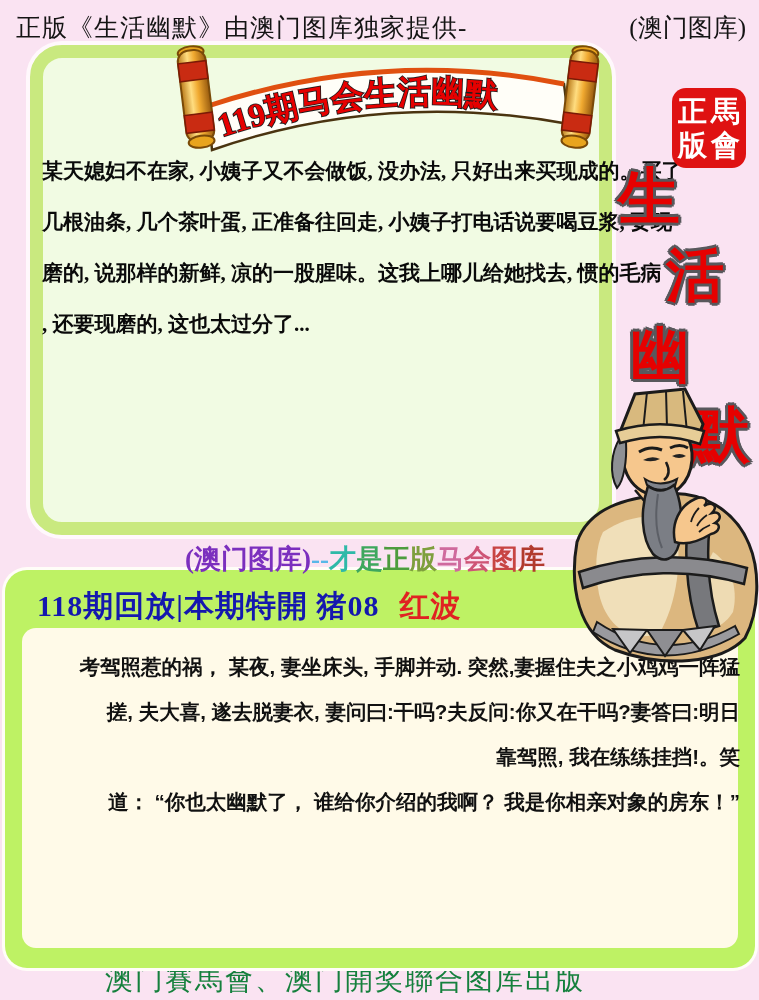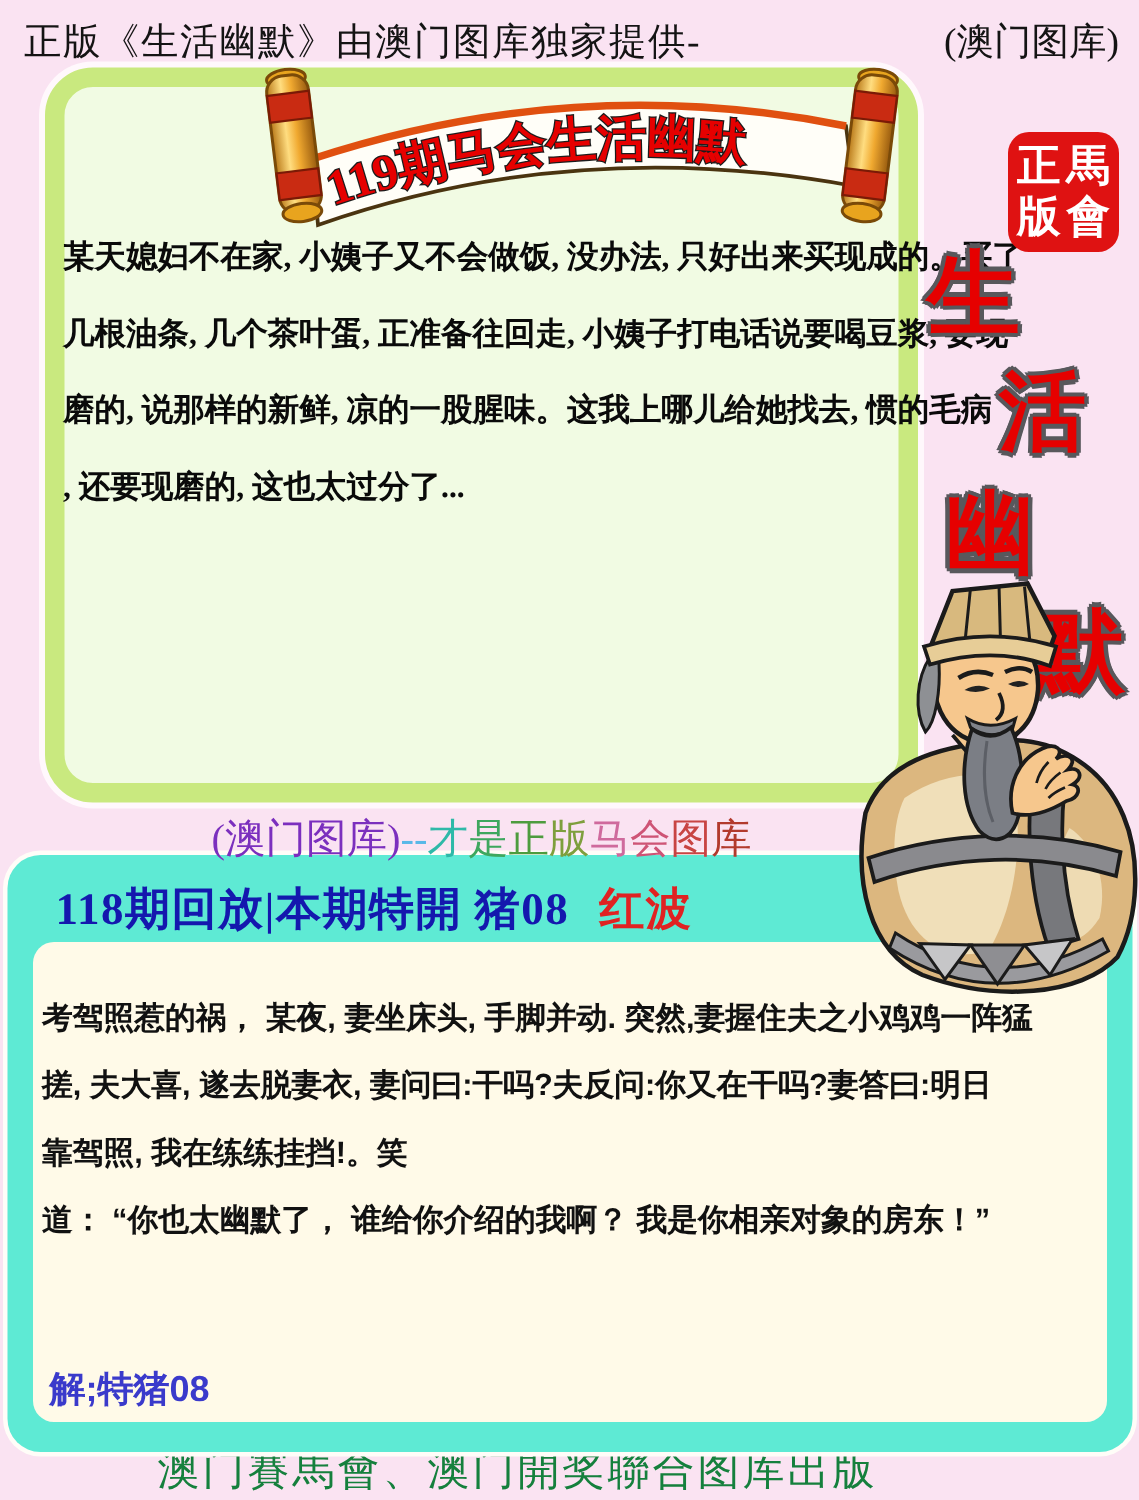--- a/index.html
+++ b/index.html
@@ -41,39 +41,39 @@
     text-shadow:3px 0 0 #58585c,-3px 0 0 #58585c,0 3px 0 #58585c,0 -3px 0 #58585c,
                 2px 2px 0 #58585c,-2px 2px 0 #58585c,2px -2px 0 #58585c,-2px -2px 0 #58585c;
   }
   .vertical-title .ch:nth-child(1){left:618px;top:166px;font-size:62px;}
   .vertical-title .ch:nth-child(2){left:666px;top:246px;font-size:58px;}
   .vertical-title .ch:nth-child(3){left:630px;top:326px;font-size:60px;}
   .vertical-title .ch:nth-child(4){left:688px;top:404px;font-size:62px;}
 
   
   .auth-line{
-    position:absolute;left:141px;top:541px;width:420px;text-align:left;z-index:2;
-    font-family:"Liberation Serif",serif;font-size:27px;font-weight:400;
+    position:absolute;left:155px;top:541px;width:420px;text-align:center;z-index:2;
+    font-family:"Liberation Serif",serif;font-size:27px;font-weight:700;
   }
 
   
   .review-panel{
     position:absolute;left:5px;top:570px;width:750px;height:398px;z-index:1;
-    background:#5eead4;border-radius:22px;box-shadow:0 0 0 3px #FFFDF8;
+    background:#bef264;border-radius:22px;box-shadow:0 0 0 3px #FFFDF8;
   }
   .review-inner{position:absolute;left:17px;top:58px;width:716px;height:320px;background:#FFFAE8;border-radius:14px;}
   .review-header{
     position:absolute;left:32px;top:16px;z-index:2;
     font-family:"Liberation Serif",serif;font-weight:700;font-size:30px;color:#1418AE;letter-spacing:1px;
   }
   .review-header .wave{color:#E02222;margin-left:20px;}
   .review-story{
-    position:absolute;left:23px;top:86px;width:712px;z-index:2;
+    position:absolute;left:23px;top:74px;width:712px;z-index:2;
     font-family:"Liberation Sans",sans-serif;font-weight:700;
-    font-size:20.5px;line-height:45px;color:#111;white-space:pre;
+    font-size:20.5px;line-height:45px;color:#111;white-space:pre;text-align:right;
   }
   .review-answer{
     position:absolute;left:28px;top:340px;z-index:2;
     font-family:"Liberation Sans",sans-serif;font-weight:700;font-size:24px;color:#3A3ACB;
   }
 
   .footer-text{
     position:absolute;left:0;top:961px;width:690px;text-align:center;
     font-family:"Liberation Serif",serif;font-size:28px;color:#15803d;letter-spacing:2px;
   }
@@ -142,21 +142,20 @@
 
 <div class="review-panel">
   <div class="review-inner"></div>
   <div class="review-header">
     <span>118期回放|本期特開  猪08</span><span class="wave">红波</span>
   </div>
   <div class="review-story">考驾照惹的祸， 某夜, 妻坐床头, 手脚并动. 突然,妻握住夫之小鸡鸡一阵猛
 搓, 夫大喜, 遂去脱妻衣, 妻问曰:干吗?夫反问:你又在干吗?妻答曰:明日
 靠驾照, 我在练练挂挡!。笑
 道： “你也太幽默了， 谁给你介绍的我啊？ 我是你相亲对象的房东！”</div>
-  <div class="review-answer">解;特猪08</div>
 </div>
 
 <div class="footer-text">澳门賽馬會、澳门開奖聯合图库出版</div>
 
 <svg class="scholar-svg" viewBox="0 0 196 285">
 
   <path d="M 14 160 C 6 205 16 252 52 268 C 100 286 158 282 182 256 C 197 228 197 188 186 162 C 172 128 138 108 102 112 C 62 116 26 126 14 160 Z" fill="#DCB77F" stroke="#1b1b1b" stroke-width="3"></path>
   <path d="M 40 150 C 66 132 98 130 112 142 C 120 176 114 222 96 252 C 68 260 44 246 36 212 C 31 186 33 164 40 150 Z" fill="#F0DFB9"></path>
   <path d="M 150 170 C 166 180 176 205 170 230 C 160 246 146 250 138 240 C 136 214 140 188 150 170 Z" fill="#F0DFB9" opacity="0.9"></path>
 

